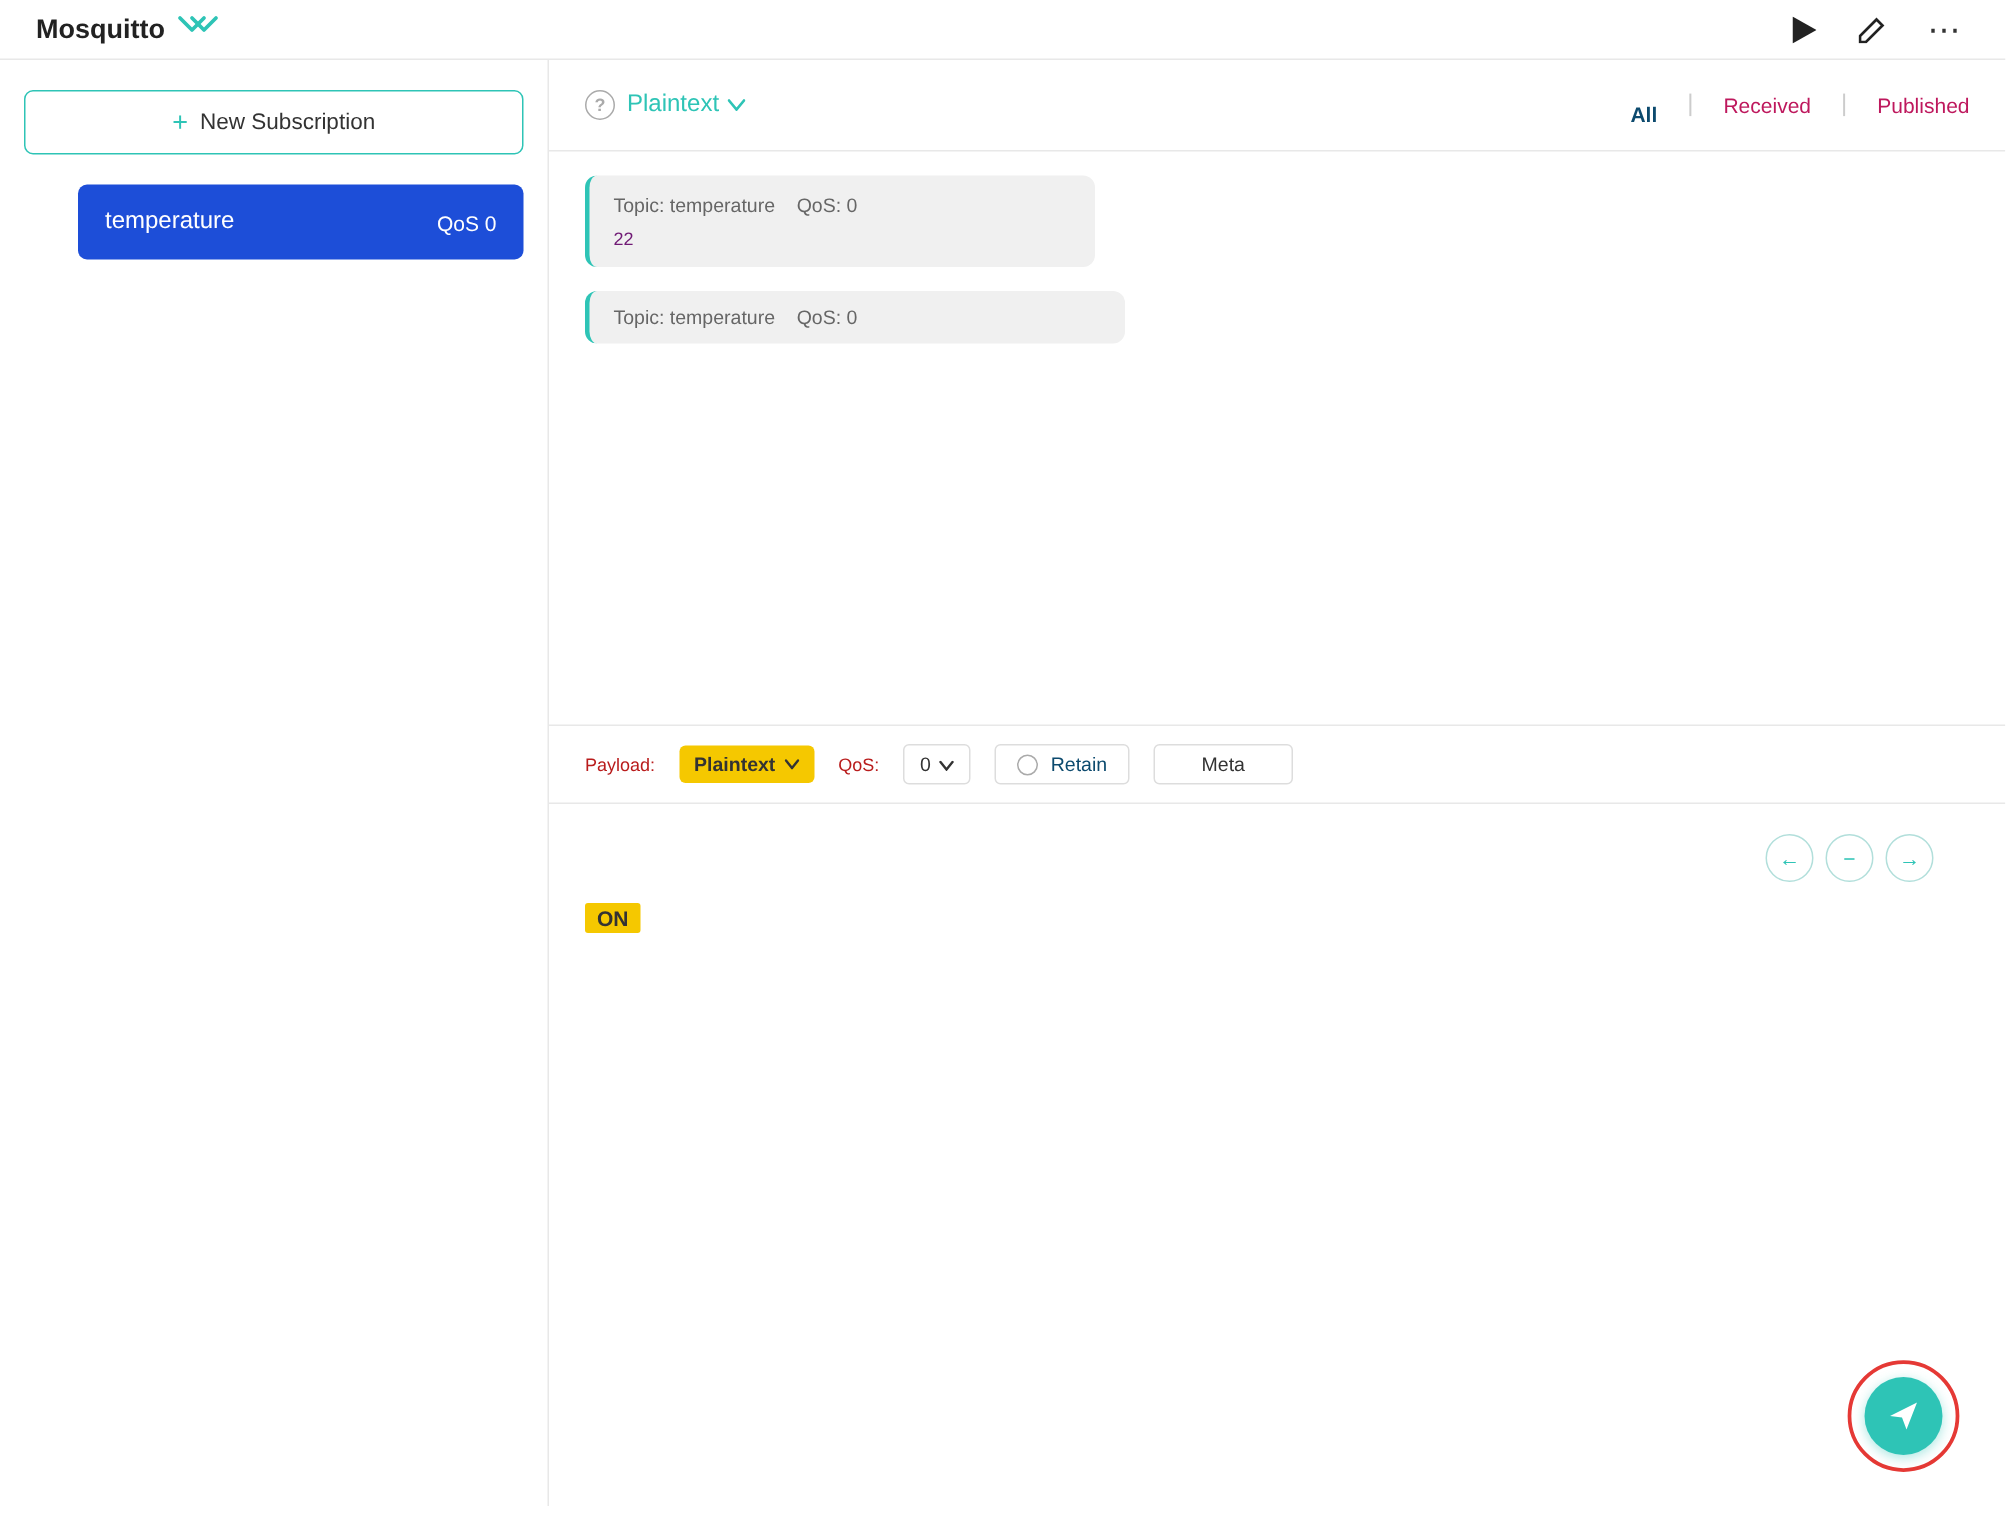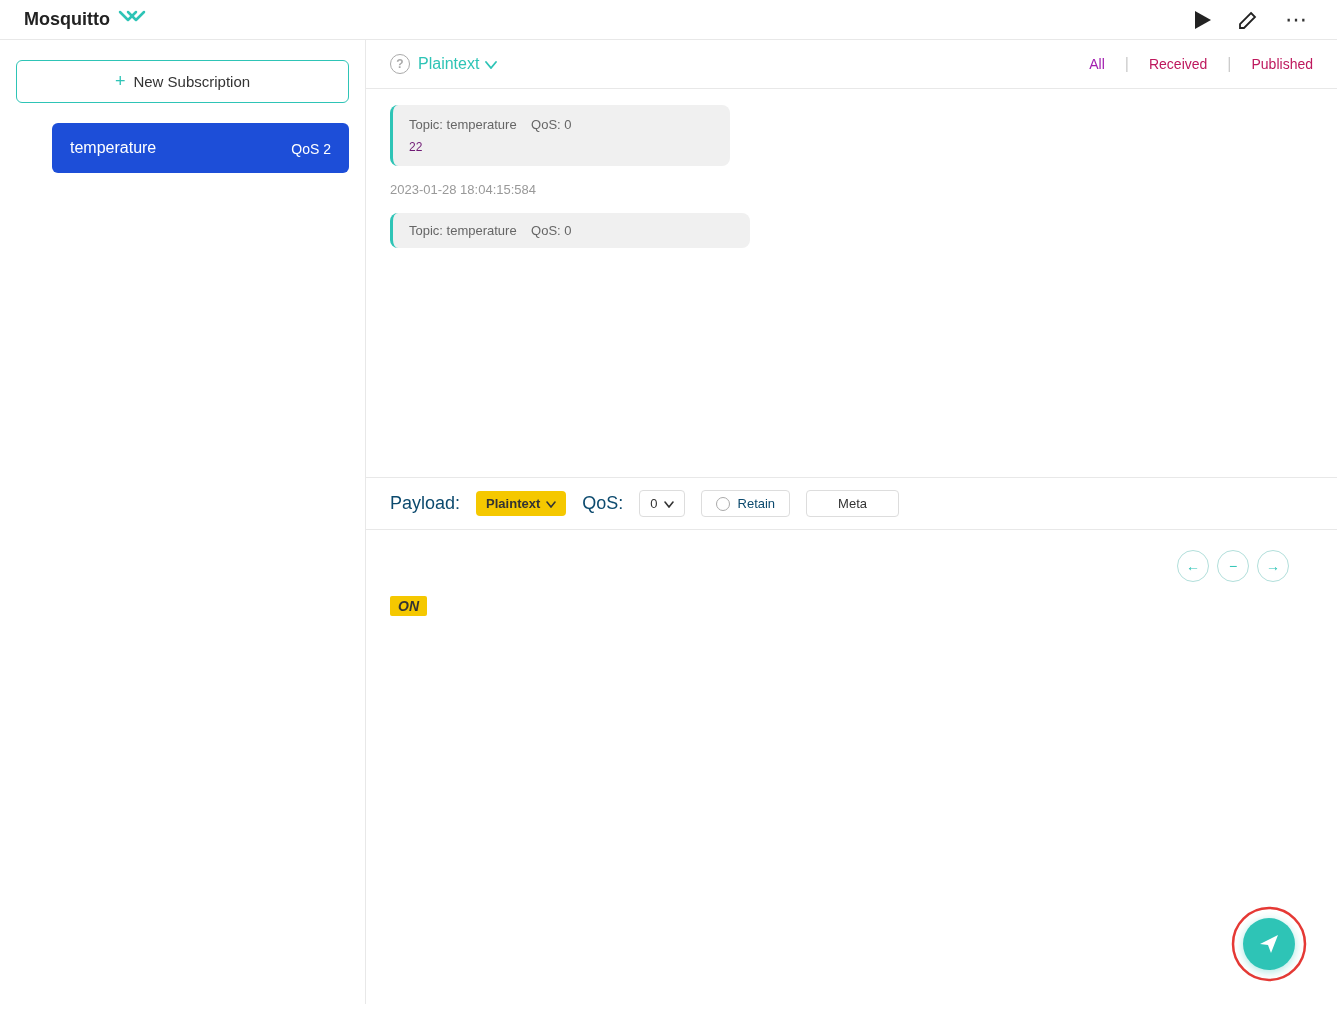--- a/index.html
+++ b/index.html
@@ -158,22 +158,23 @@
     }
     .filter-tab {
       font-size: 14px;
       color: #be185d;
       cursor: pointer;
       padding: 2px 0;
       background: none;
       border: none;
     }
     .filter-tab.active {
-      color: #a21caf;
-      font-weight: 400;
+      color: #0c4a6e;
+      font-weight: 700;
+      margin-top: 12px;
     }
     .filter-divider {
       color: #ccc;
       font-size: 16px;
     }
 
     
     .messages-area {
       flex: 1;
       overflow-y: auto;
@@ -220,22 +221,22 @@
 
     
     .publish-bar {
       padding: 12px 24px;
       border-bottom: 1px solid #e8e8e8;
       display: flex;
       align-items: center;
       gap: 16px;
     }
     .publish-label {
-      font-size: 18px;
-      color: #0c4a6e;
+      font-size: 12px;
+      color: #b91c1c;
     }
     .payload-select {
       background: #f5c800;
       border: none;
       border-radius: 4px;
       padding: 5px 10px;
       font-size: 13px;
       font-weight: 600;
       color: #333;
       cursor: pointer;
@@ -336,21 +337,20 @@
       position: relative;
     }
     .payload-highlight {
       background: #f5c800;
       display: inline-block;
       padding: 2px 8px;
       font-size: 14px;
       font-weight: 600;
       color: #333;
       border-radius: 2px;
-      font-style: italic;
     }
 
     
     .nav-arrows {
       display: flex;
       align-items: center;
       gap: 8px;
       justify-content: flex-end;
       padding: 8px 24px;
     }
@@ -420,21 +420,21 @@
 
 <div class="main-layout">
 
   <div class="sidebar">
     <button class="new-subscription-btn">
       <span class="plus-icon">+</span>
       <span>New Subscription</span>
     </button>
     <div class="subscription-item">
       <span class="topic-name">temperature</span>
-      <span class="qos-badge">QoS 2</span>
+      <span class="qos-badge">QoS 0</span>
     </div>
   </div>
 
   <div class="content-area">
 
     <div class="content-header">
       <div class="content-header-left">
         <div class="help-icon">
           <span>?</span>
         </div>
@@ -455,21 +455,20 @@
         <button class="filter-tab">Published</button>
       </div>
     </div>
 
     <div class="messages-area">
 
       <div class="message-bubble">
         <div class="message-header">Topic: temperature &nbsp;&nbsp; QoS: 0</div>
         <div class="message-value">22</div>
       </div>
-      <div class="message-timestamp">2023-01-28 18:04:15:584</div>
 
       <div class="message-bubble2">
         <div class="message-header2">Topic: temperature &nbsp;&nbsp; QoS: 0</div>
       </div>
     </div>
 
     <div class="publish-bar">
       <span class="publish-label">Payload:</span>
       <button class="payload-select">
         <span>Plaintext</span>

